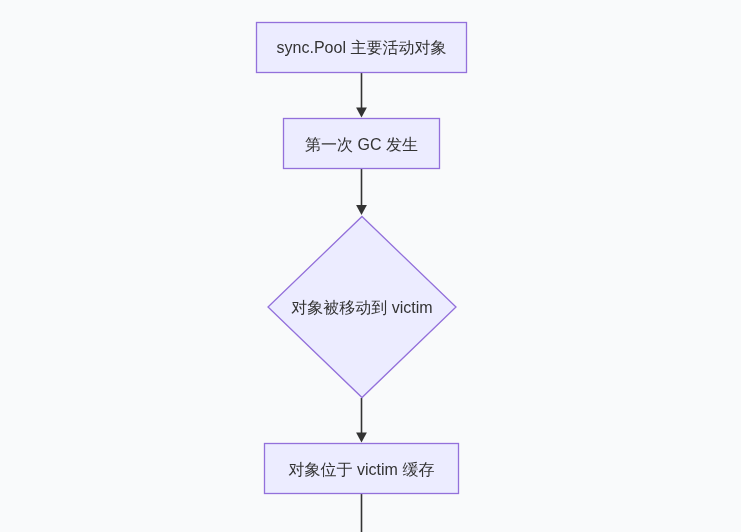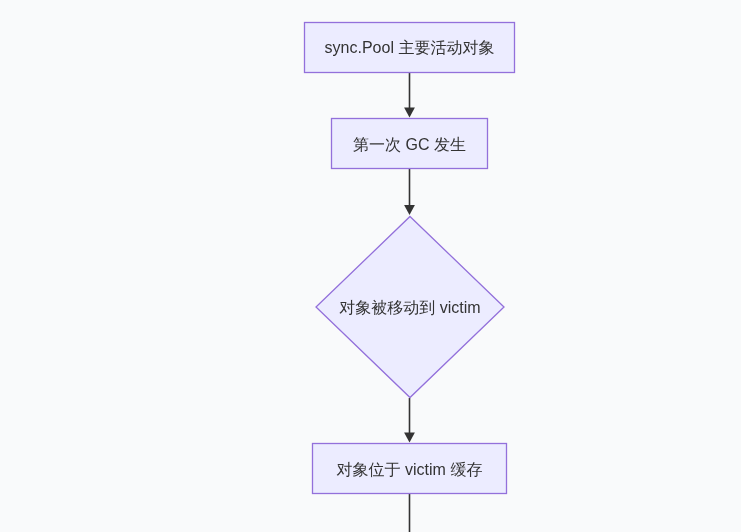--- a/index.html
+++ b/index.html
@@ -10,21 +10,20 @@
     width: 741px;
     height: 532px;
     overflow: hidden;
     background: #F9FAFB;
     font-family: "Liberation Sans", "DejaVu Sans", sans-serif;
   }
   .canvas {
     position: relative;
     width: 623px;
     height: 532px;
-    padding-left: 48px;
   }
   svg .node-rect {
     fill: #ECECFF;
     stroke: #9370DB;
     stroke-width: 1.3;
   }
   svg .node-diamond {
     fill: #ECECFF;
     stroke: #9370DB;
     stroke-width: 1.3;

